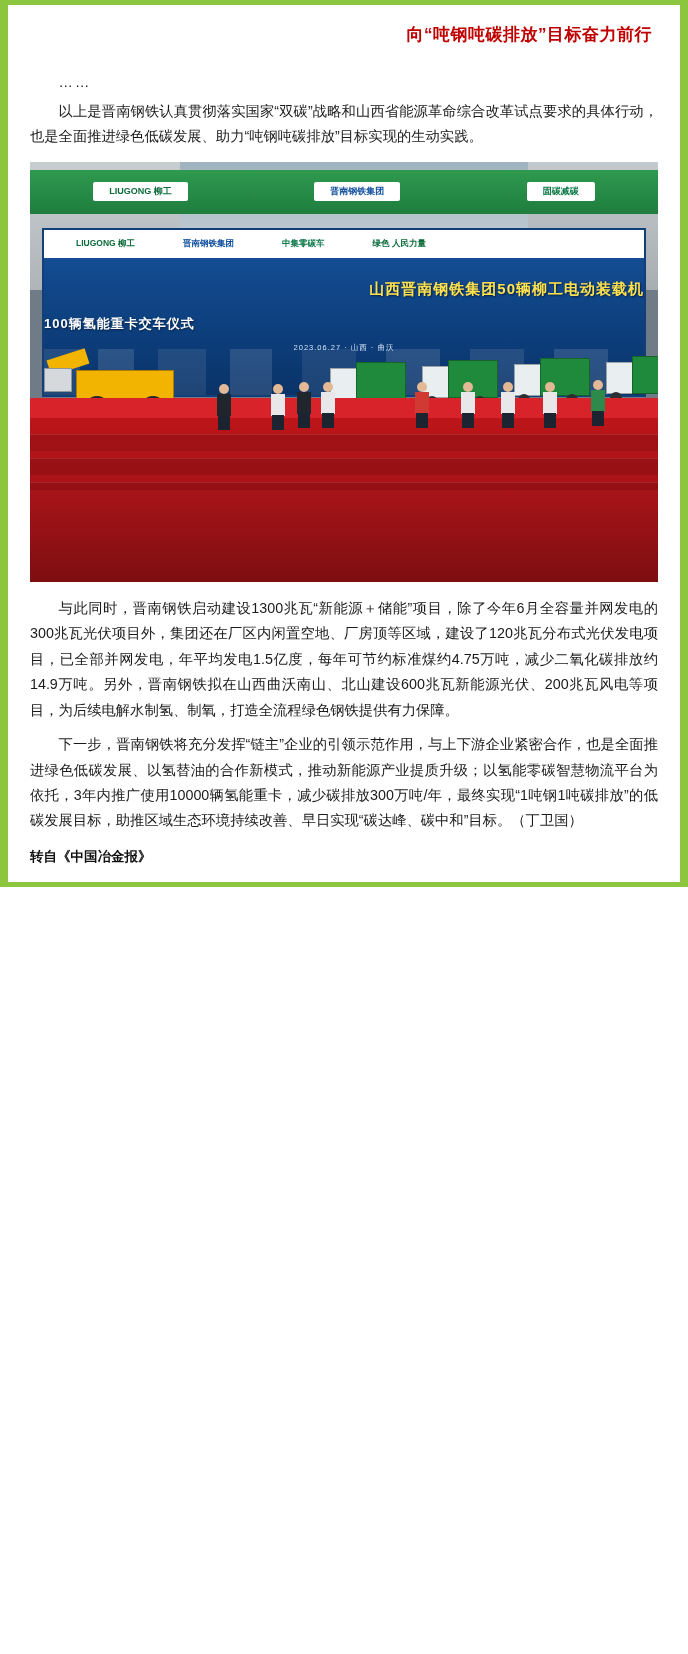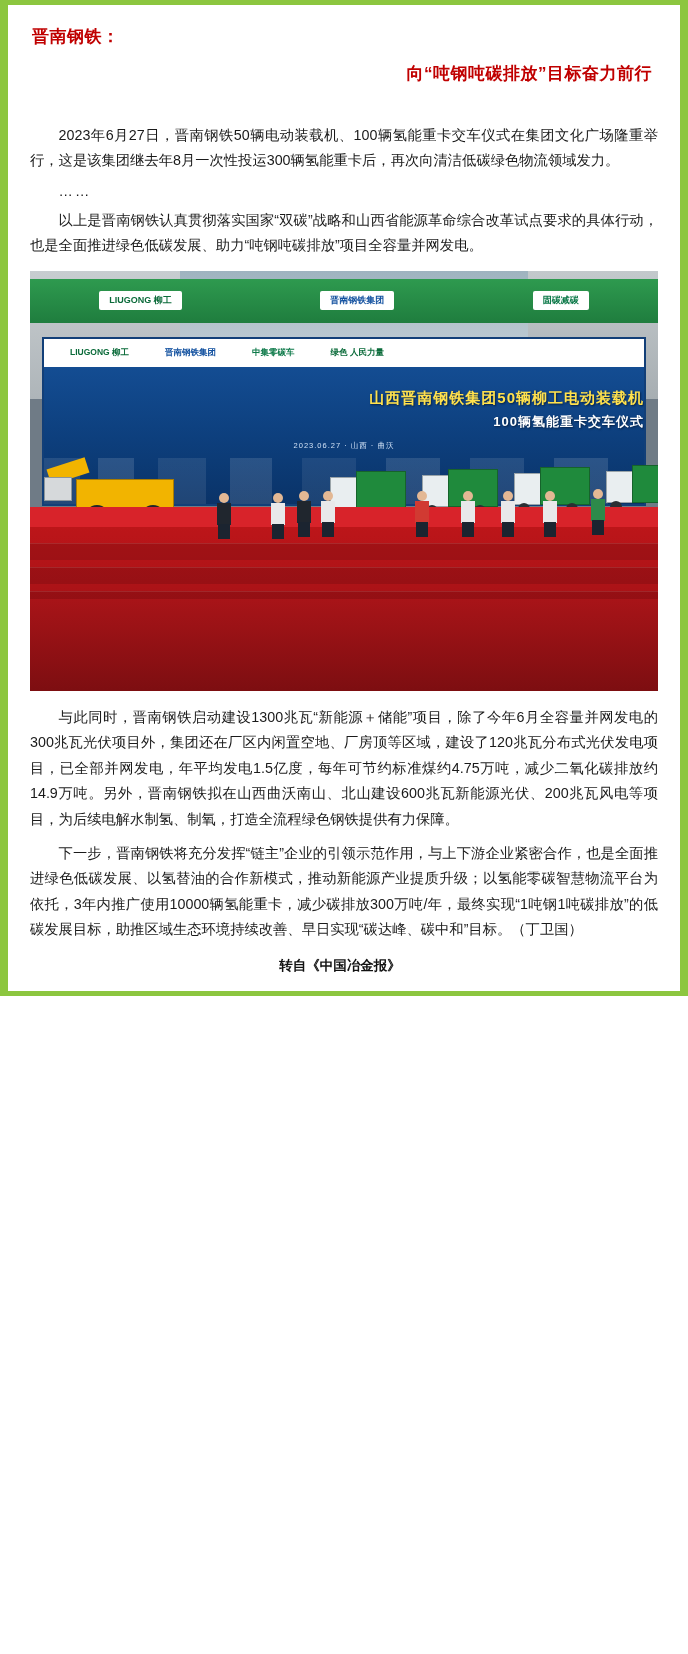--- a/index.html
+++ b/index.html
@@ -30,21 +30,21 @@
     color: #c00000;
     letter-spacing: 0.5px;
     margin: 2px 0 14px 2px;
   }
   .title-line2 {
     font-size: 17px;
     font-weight: bold;
     color: #c00000;
     text-align: right;
     letter-spacing: 0.5px;
-    margin: 0 6px 38px 0;
+    margin: 0 6px 28px 0;
   }
   p.body {
     font-size: 14.3px;
     color: #1a1a1a;
     line-height: 1.78;
     text-align: justify;
     text-justify: inter-ideograph;
     margin: 0 0 9px 0;
     text-indent: 2em;
   }
@@ -52,21 +52,21 @@
     text-indent: 2em;
     letter-spacing: 2px;
     margin: 0 0 9px 0;
     font-size: 14.3px;
     color: #1a1a1a;
   }
   .source {
     font-size: 13.5px;
     font-weight: bold;
     color: #111;
-    text-align: center;
+    text-align: left;
     margin: 14px 8px 6px 0;
   }
 
   
   .photo {
     position: relative;
     width: 100%;
     height: 420px;
     margin: 12px 0 14px 0;
     overflow: hidden;
@@ -87,21 +87,21 @@
   .banner-green {
     position: absolute; left: 0; right: 0; top: 8px; height: 44px;
     background: linear-gradient(#2e9a4f, #1f7d3e);
     display: flex; align-items: center; justify-content: space-around;
   }
   .logo-chip {
     background: #ffffff;
     color: #0b6b3a;
     font-size: 9px;
     font-weight: bold;
-    padding: 3px 10px;
+    padding: 3px 16px;
     border-radius: 2px;
     white-space: nowrap;
   }
   .logo-chip.b { color:#1452a0; }
   .logo-chip.c { color:#0e7a4a; }
   .main-banner {
     position: absolute; left: 12px; right: 12px; top: 66px; height: 165px;
     background: linear-gradient(#16529b, #0d3f7d 60%, #0a3368);
     border: 2px solid #123f78;
     overflow: hidden;
@@ -116,24 +116,24 @@
     font-weight: bold;
     text-align: right;
     font-size: 15px;
     letter-spacing: 1px;
     margin-top: 22px;
     text-shadow: 1px 1px 2px #062043;
   }
   .mb-sub {
     color: #ffffff;
     font-weight: bold;
-    text-align: right;
+    text-align: left;
     font-size: 13px;
     letter-spacing: 1px;
-    margin-top: 5px;
+    margin-top: 16px;
     text-shadow: 1px 1px 2px #062043;
   }
   .mb-date {
     color: #cfe0f5;
     text-align: center;
     font-size: 7.5px;
     margin-top: 10px;
     letter-spacing: 1px;
   }
   .mb-skyline {
@@ -182,26 +182,24 @@
   .person .head { position:absolute; left:3px; top:0; width:10px; height:10px; border-radius:50%; background:#e3b894; }
   .person .torso { position:absolute; left:1px; top:10px; width:14px; height:22px; }
   .person .legs { position:absolute; left:2px; top:31px; width:12px; height:15px; background:#1b2430; }
 </style>
 </head>
 <body>
 
 <div class="page">
   <div class="inner">
 
-    <div class="title-line1">晋南钢铁：</div>
     <div class="title-line2">向“吨钢吨碳排放”目标奋力前行</div>
 
-    <p class="body">2023年6月27日，晋南钢铁50辆电动装载机、100辆氢能重卡交车仪式在集团文化广场隆重举行，这是该集团继去年8月一次性投运300辆氢能重卡后，再次向清洁低碳绿色物流领域发力。</p>
     <p class="ellipsis">……</p>
-    <p class="body">以上是晋南钢铁认真贯彻落实国家“双碳”战略和山西省能源革命综合改革试点要求的具体行动，也是全面推进绿色低碳发展、助力“吨钢吨碳排放”项目全容量并网发电。</p>
+    <p class="body">以上是晋南钢铁认真贯彻落实国家“双碳”战略和山西省能源革命综合改革试点要求的具体行动，也是全面推进绿色低碳发展、助力“吨钢吨碳排放”目标实现的生动实践。</p>
 
     <div class="photo">
       <div class="sky"></div>
       <div class="bld-left"></div>
       <div class="bld-right"></div>
 
       <div class="banner-green">
         <span class="logo-chip">LIUGONG 柳工</span>
         <span class="logo-chip b">晋南钢铁集团</span>
         <span class="logo-chip c">固碳减碳</span>

